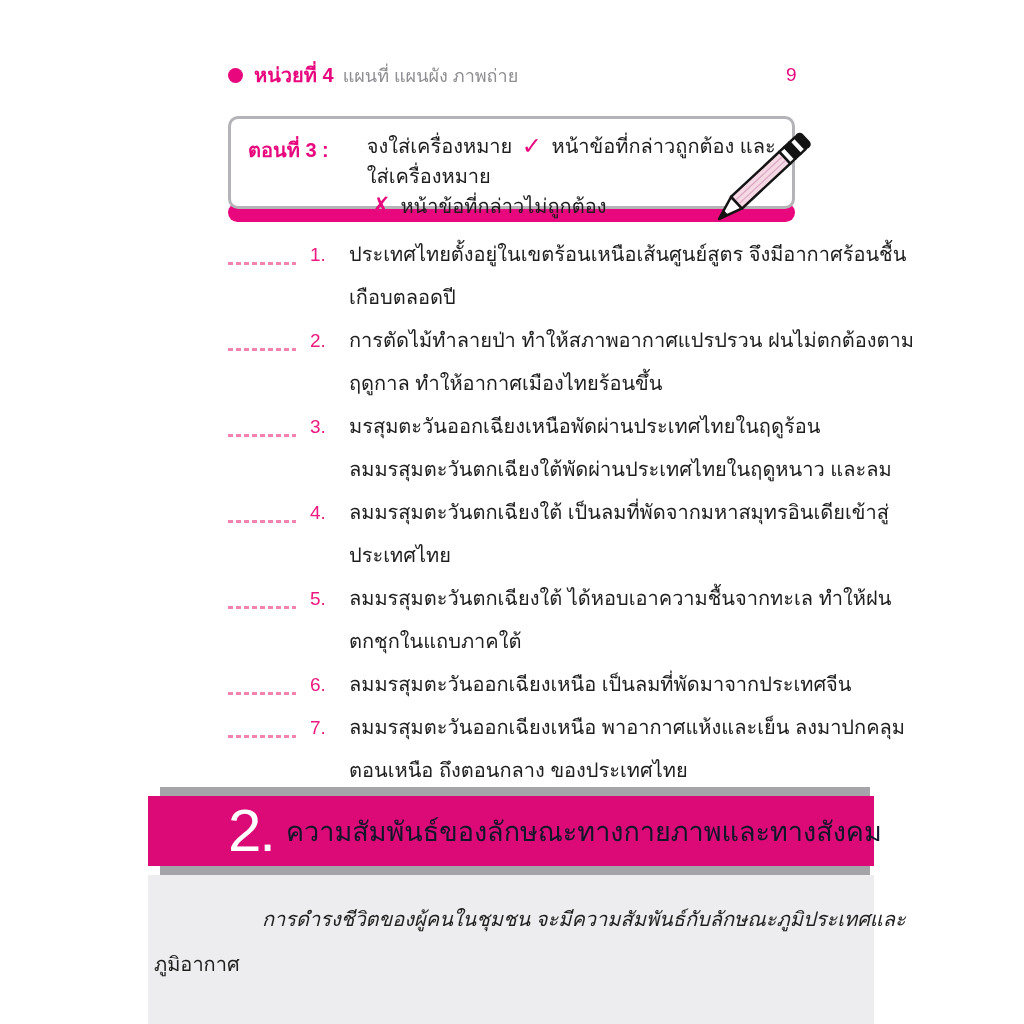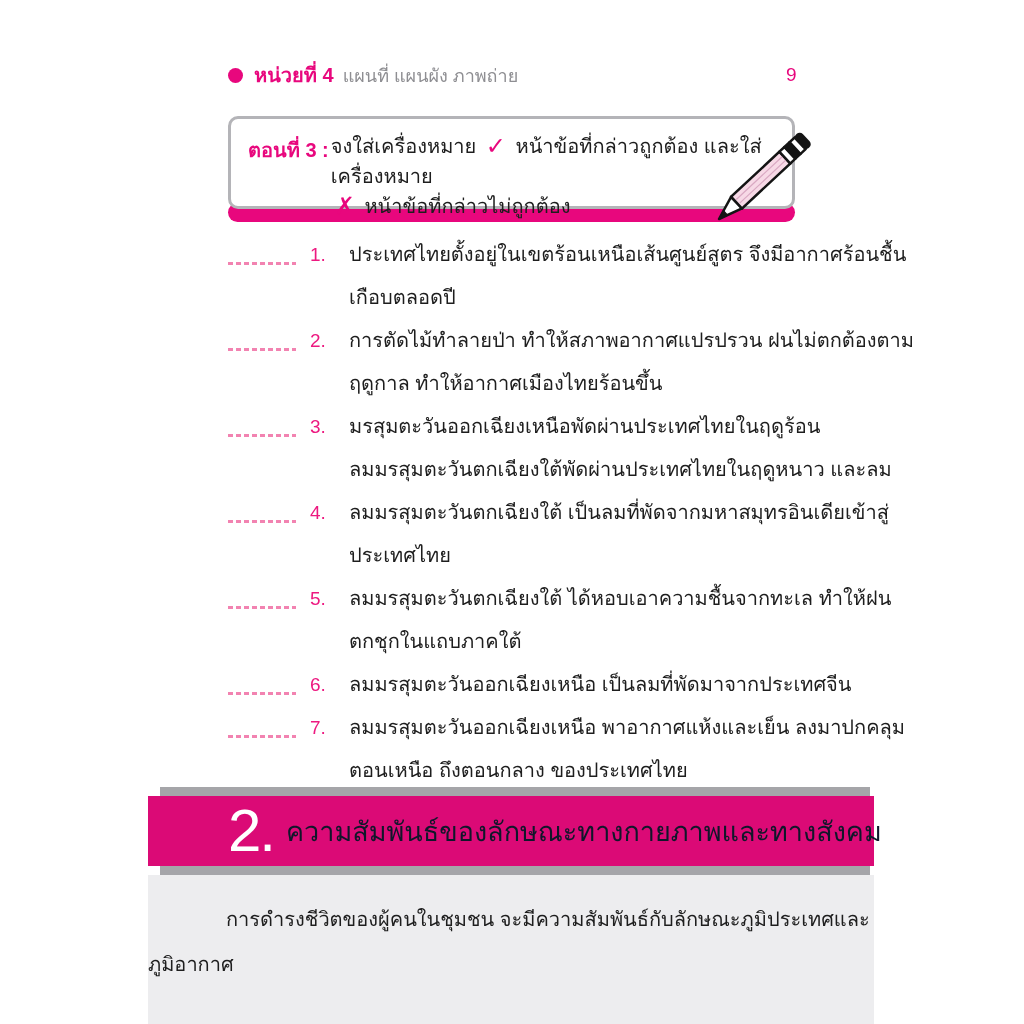--- a/index.html
+++ b/index.html
@@ -11,21 +11,21 @@
   .hdr{position:absolute;left:228px;top:60px;height:30px;display:flex;align-items:center;}
   .bullet{width:15px;height:15px;border-radius:50%;background:#E8077D;margin-right:11px;}
   .unit-label{color:#E8077D;font-weight:bold;font-size:20px;white-space:nowrap;}
   .unit-title{color:#8E8E92;font-size:18px;margin-left:9px;white-space:nowrap;}
   .page-num{position:absolute;left:786px;top:60px;height:30px;line-height:30px;color:#E8077D;font-size:19px;}
   
   .pink-bar{position:absolute;left:228px;top:203px;width:567px;height:19px;background:#E8077D;border-radius:10px;z-index:1;}
   .instr-box{
     position:absolute;left:228px;top:116px;width:567px;height:93px;box-sizing:border-box;
     background:#fff;border:3px solid #B4B4B8;border-radius:10px;z-index:2;
-    display:flex;padding:12px 14px 0 17px;
+    display:flex;padding:12px 14px 0 17px;gap:36px;
   }
   .instr-label{color:#E8077D;font-weight:bold;font-size:20px;line-height:38px;white-space:nowrap;}
   .instr-text{margin-left:2px;font-size:20px;line-height:30px;color:#1e1e1e;}
   .mark{color:#E8077D;font-weight:bold;font-size:24px;padding:0 4px;vertical-align:-1px;}
   .pencil{position:absolute;left:645px;top:115px;width:180px;height:120px;z-index:3;overflow:visible;}
   
   .items{position:absolute;left:228px;top:233px;width:580px;}
   .item{display:flex;align-items:flex-start;}
   .answer-line{
     flex:none;width:68px;height:3px;margin-top:29px;
@@ -34,22 +34,22 @@
   .item-num{flex:none;margin-left:14px;width:30px;color:#ED1980;font-size:19px;line-height:43px;}
   .item-text{flex:1;margin-left:9px;font-size:20px;line-height:43px;color:#1e1e1e;}
   .item-text div{height:43px;white-space:nowrap;}
   
   .section{position:absolute;left:148px;top:787px;width:726px;}
   .gray-bar{height:9px;background:#A5A5A9;margin-left:12px;margin-right:4px;}
   .sec-banner{height:70px;background:#DB0A76;display:flex;align-items:center;}
   .sec-num{margin-left:80px;color:#fff;font-size:60px;font-weight:100;line-height:66px;letter-spacing:-2px;}
   .sec-title{margin-left:12px;color:#0f172a;font-size:27px;font-weight:normal;white-space:nowrap;}
   .sec-body{height:149px;background:#EDEDEF;font-size:20px;line-height:45px;color:#1e1e1e;}
-  .sec-body .l1{padding-top:22px;padding-left:78px;white-space:nowrap;}
-  .sec-body .l2{padding-left:0;white-space:nowrap;}
+  .sec-body .l1{padding-top:22px;padding-left:114px;white-space:nowrap;font-style:italic;}
+  .sec-body .l2{padding-left:6px;white-space:nowrap;}
 </style>
 </head>
 <body>
 
 <div class="page">
 
   <div class="hdr">
     <span class="bullet"></span>
     <span class="unit-label">หน่วยที่ 4</span>
     <span class="unit-title">แผนที่ แผนผัง ภาพถ่าย</span>

